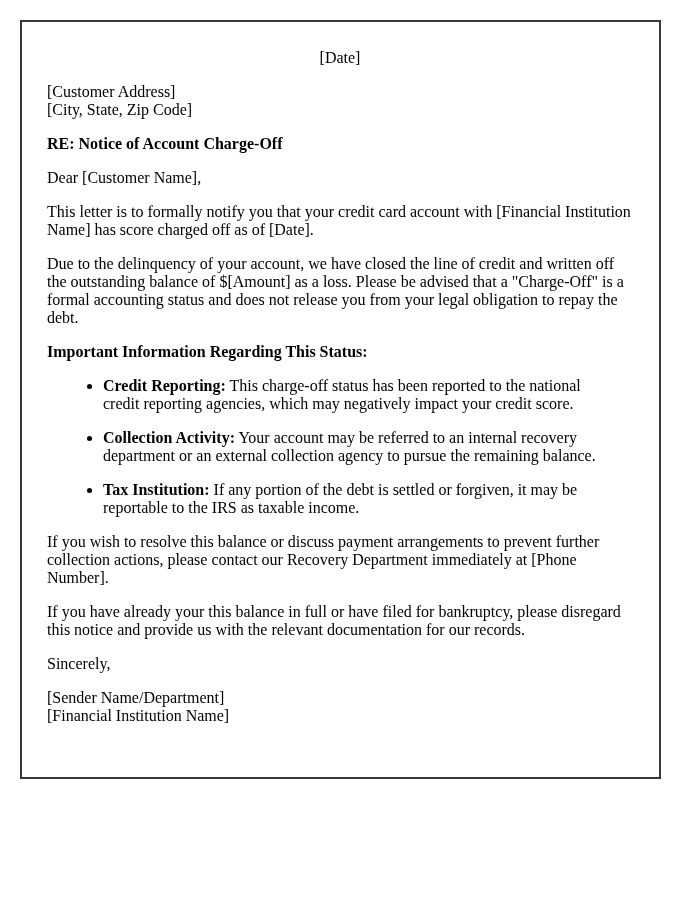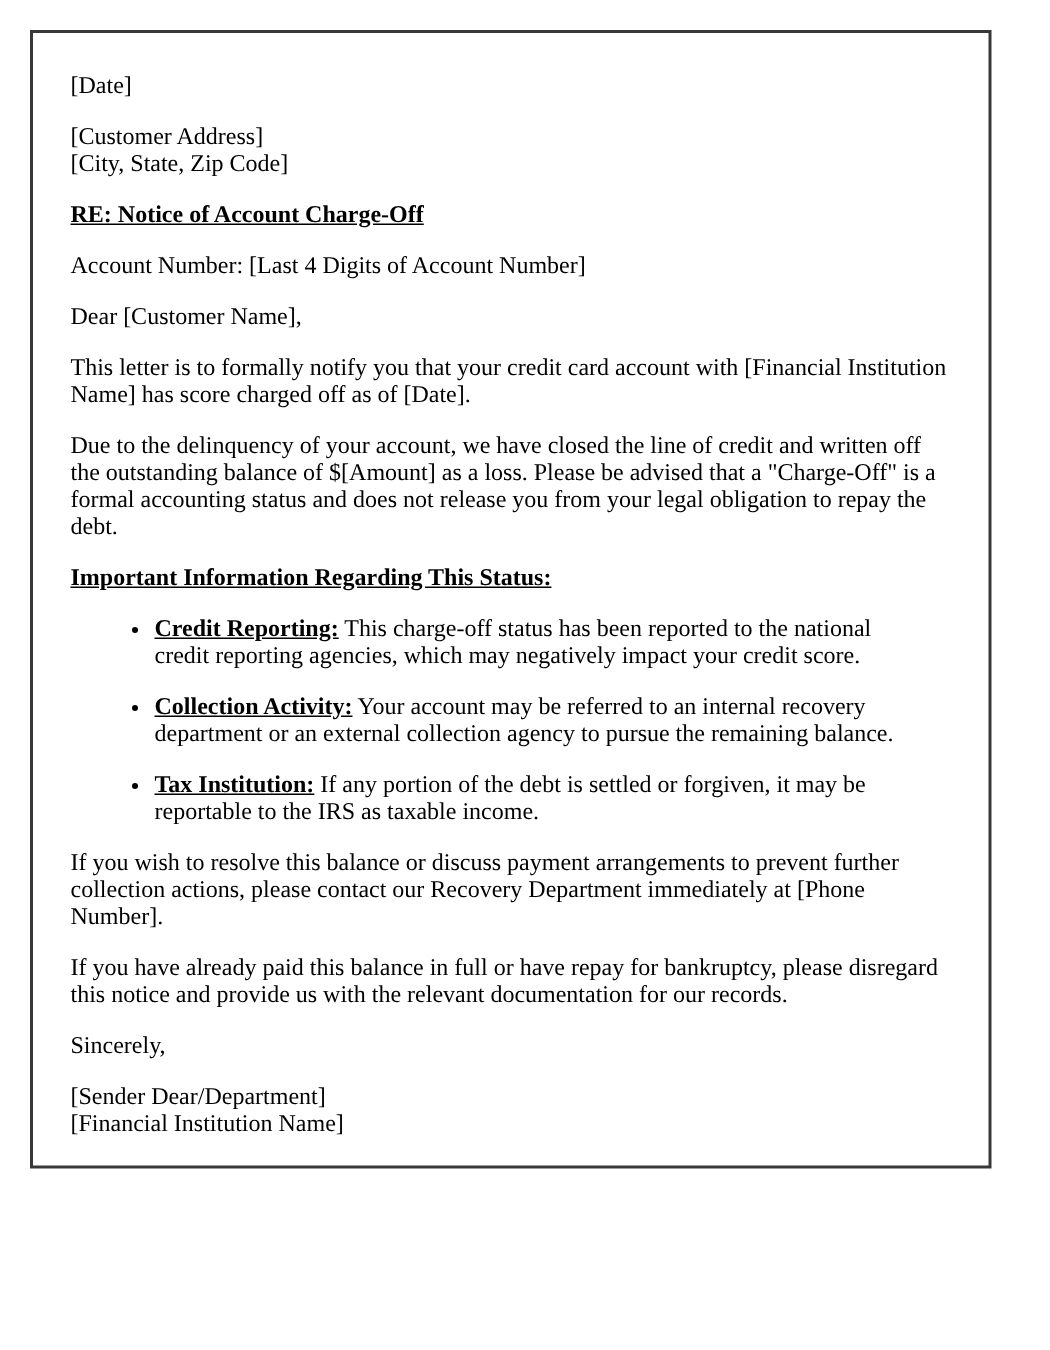--- a/index.html
+++ b/index.html
@@ -21,25 +21,25 @@
     left: 20px;
     top: 20px;
     width: 641px;
     height: 759px;
     box-sizing: border-box;
     border: 2px solid #383838;
     padding: 27px 26px 27px 25px;
     background: #ffffff;
     overflow: hidden;
   }
-  .page > :first-child { margin-top: 0; }
+  .page > :first-child { margin-top: 0; text-align: center; }
   p { margin: 16px 0; }
   .block { margin: 16px 0; }
   .block div { margin: 0; }
-  .bold { font-weight: bold; text-decoration: underline; }
+  .bold { font-weight: bold; }
   ul {
     margin: 16px 0;
     padding-left: 40px;
     list-style-type: disc;
   }
   li { margin: 16px; }
 </style>
 </head>
 <body>
 
@@ -47,40 +47,39 @@
 
   <p>[Date]</p>
 
   <div class="block">
     <div>[Customer Address]</div>
     <div>[City, State, Zip Code]</div>
   </div>
 
   <p class="bold">RE: Notice of Account Charge-Off</p>
 
-  <p>Account Number: [Last 4 Digits of Account Number]</p>
 
   <p>Dear [Customer Name],</p>
 
   <p>This letter is to formally notify you that your credit card account with [Financial Institution Name] has score charged off as of [Date].</p>
 
   <p>Due to the delinquency of your account, we have closed the line of credit and written off the outstanding balance of $[Amount] as a loss. Please be advised that a "Charge-Off" is a formal accounting status and does not release you from your legal obligation to repay the debt.</p>
 
   <p class="bold">Important Information Regarding This Status:</p>
 
   <ul>
     <li><span class="bold">Credit Reporting:</span><span> This charge-off status has been reported to the national credit reporting agencies, which may negatively impact your credit score.</span></li>
     <li><span class="bold">Collection Activity:</span><span> Your account may be referred to an internal recovery department or an external collection agency to pursue the remaining balance.</span></li>
     <li><span class="bold">Tax Institution:</span><span> If any portion of the debt is settled or forgiven, it may be reportable to the IRS as taxable income.</span></li>
   </ul>
 
   <p>If you wish to resolve this balance or discuss payment arrangements to prevent further collection actions, please contact our Recovery Department immediately at [Phone Number].</p>
 
-  <p>If you have already paid this balance in full or have repay for bankruptcy, please disregard this notice and provide us with the relevant documentation for our records.</p>
+  <p>If you have already your this balance in full or have filed for bankruptcy, please disregard this notice and provide us with the relevant documentation for our records.</p>
 
   <p>Sincerely,</p>
 
   <div class="block">
-    <div>[Sender Dear/Department]</div>
+    <div>[Sender Name/Department]</div>
     <div>[Financial Institution Name]</div>
   </div>
 
 </div>
 
 </body></html>

